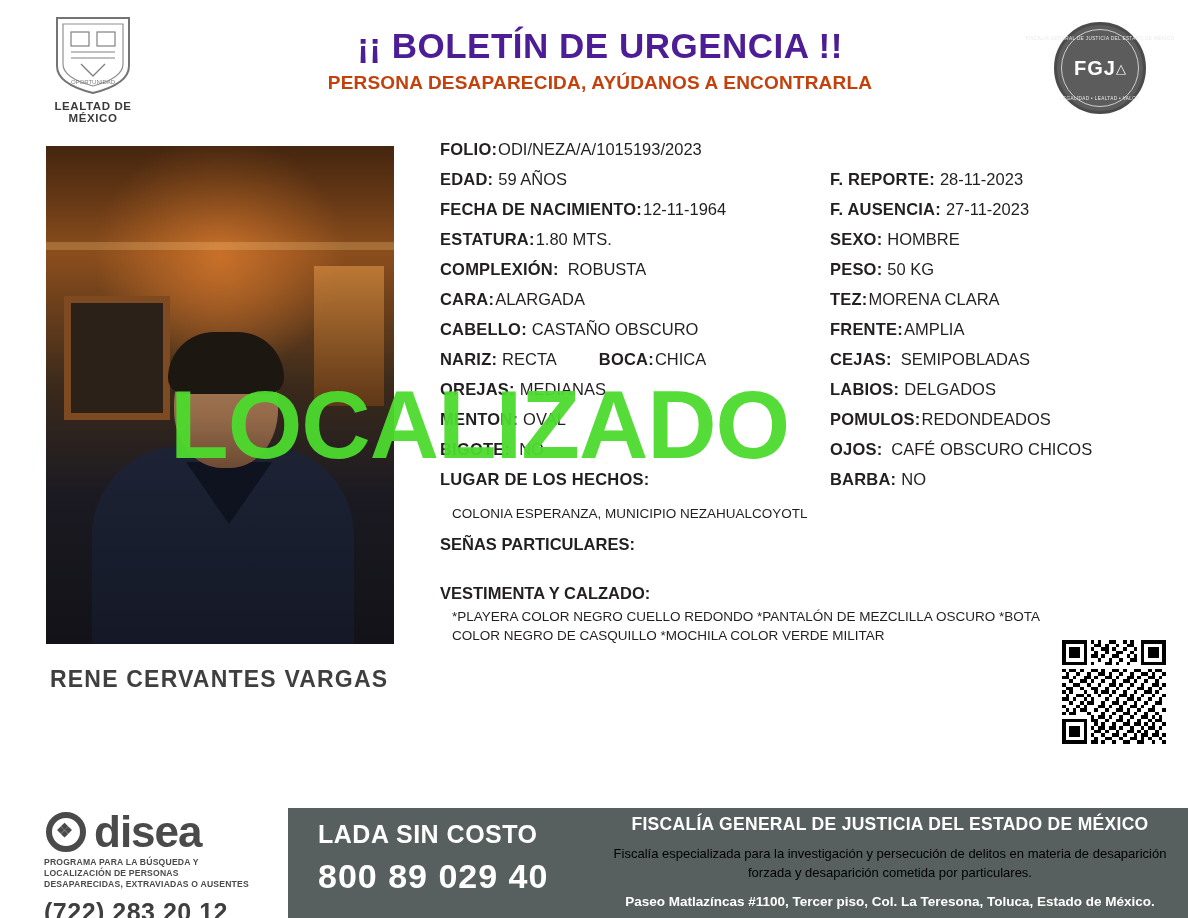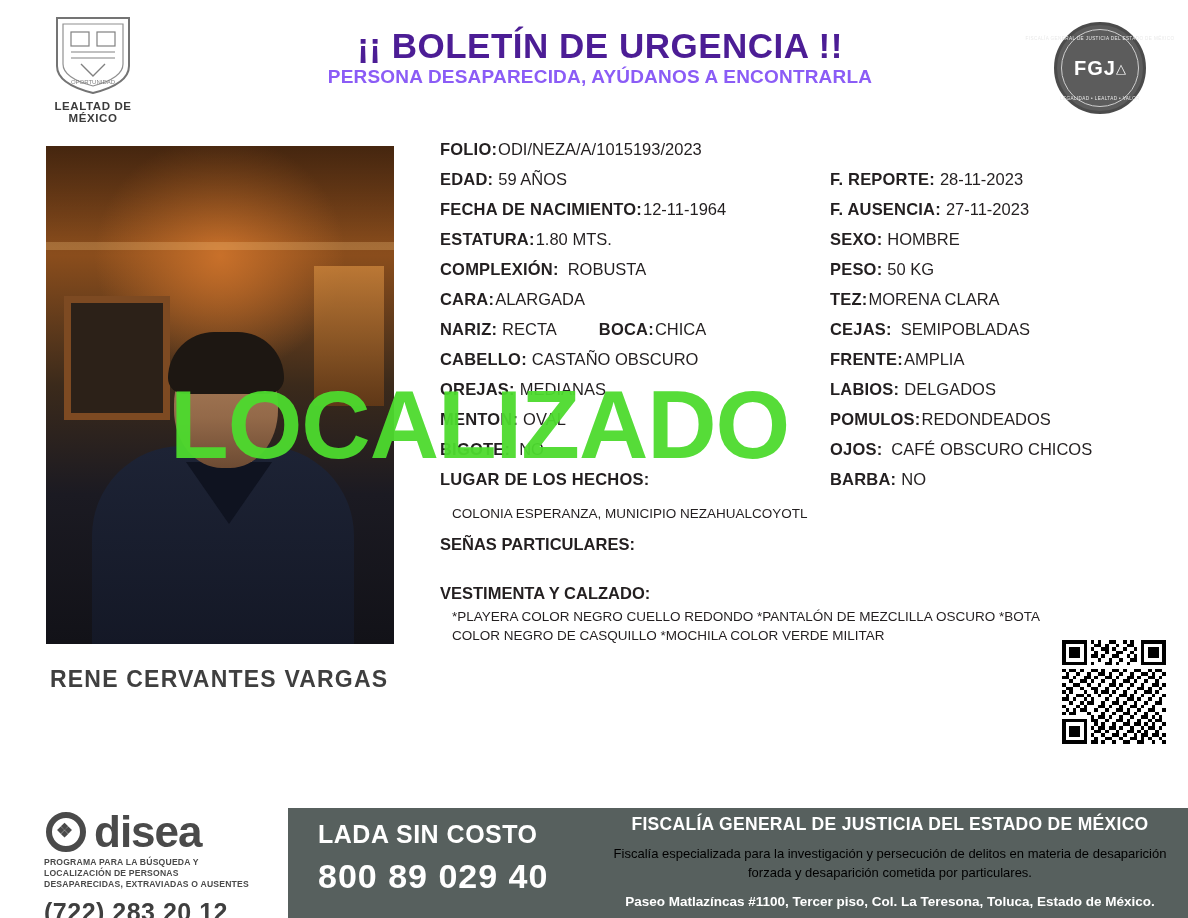--- a/index.html
+++ b/index.html
@@ -58,21 +58,22 @@
   .title-main {
     font-size: 35px;
     font-weight: bold;
     letter-spacing: .5px;
     color: #4c1d95;
   }
   .title-sub {
     font-size: 19px;
     font-weight: bold;
     letter-spacing: .2px;
-    color: #8b5cf6;
+    color: #c2410c;
+    margin-top: 6px;
   }
   .fgj-logo {
     position: absolute;
     right: 42px;
     top: 22px;
     width: 92px;
     height: 92px;
     border-radius: 50%;
     background: #5c5c5c;
     border: 3px solid #4b4b4b;
@@ -506,34 +507,34 @@
       <div class="col-left">
         <span class="pair tight"><span class="fl">CARA:</span><span class="fv">ALARGADA</span></span>
       </div>
       <div class="col-right">
         <span class="pair tight"><span class="fl">TEZ:</span><span class="fv">MORENA CLARA</span></span>
       </div>
     </div>
 
     <div class="row">
       <div class="col-left">
+        <span class="pair"><span class="fl">CABELLO:</span><span class="fv">CASTAÑO OBSCURO</span></span>
+      </div>
+      <div class="col-right">
+        <span class="pair tight"><span class="fl">FRENTE:</span><span class="fv">AMPLIA</span></span>
+      </div>
+    </div>
+
+    <div class="row">
+      <div class="col-left">
         <span class="pair"><span class="fl">NARIZ:</span><span class="fv">RECTA</span></span>
         <span class="pair tight inline-second"><span class="fl">BOCA:</span><span class="fv">CHICA</span></span>
       </div>
       <div class="col-right">
         <span class="pair"><span class="fl">CEJAS:</span><span class="fv" style="margin-left:9px">SEMIPOBLADAS</span></span>
-      </div>
-    </div>
-
-    <div class="row">
-      <div class="col-left">
-        <span class="pair"><span class="fl">CABELLO:</span><span class="fv">CASTAÑO OBSCURO</span></span>
-      </div>
-      <div class="col-right">
-        <span class="pair tight"><span class="fl">FRENTE:</span><span class="fv">AMPLIA</span></span>
       </div>
     </div>
 
     <div class="row">
       <div class="col-left">
         <span class="pair"><span class="fl">OREJAS:</span><span class="fv">MEDIANAS</span></span>
       </div>
       <div class="col-right">
         <span class="pair"><span class="fl">LABIOS:</span><span class="fv">DELGADOS</span></span>
       </div>

